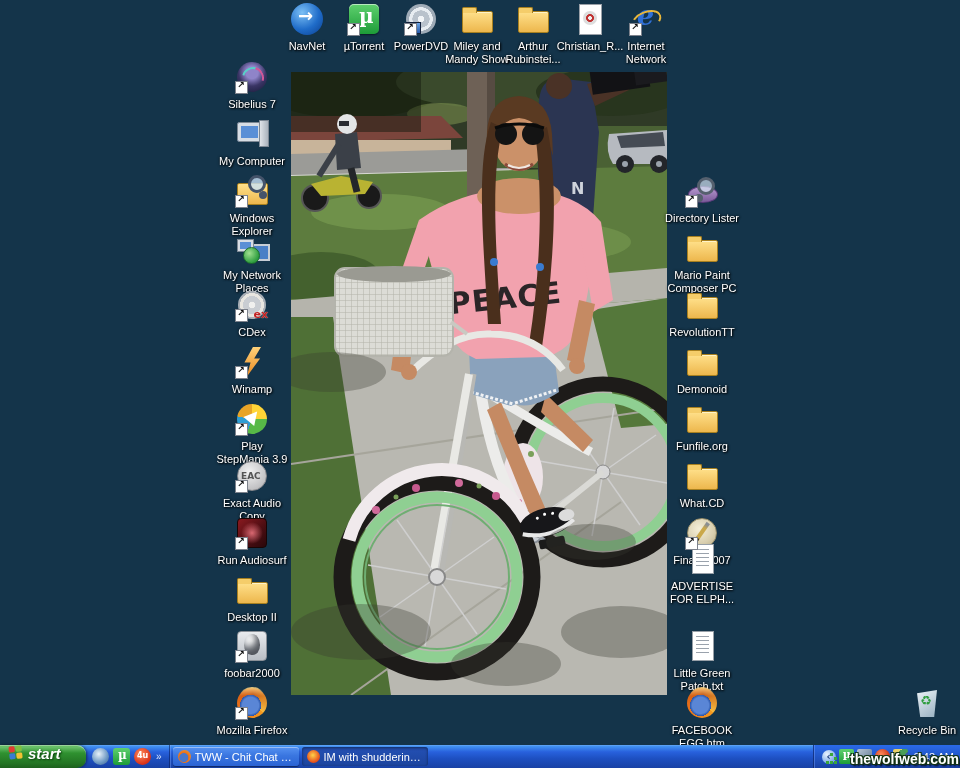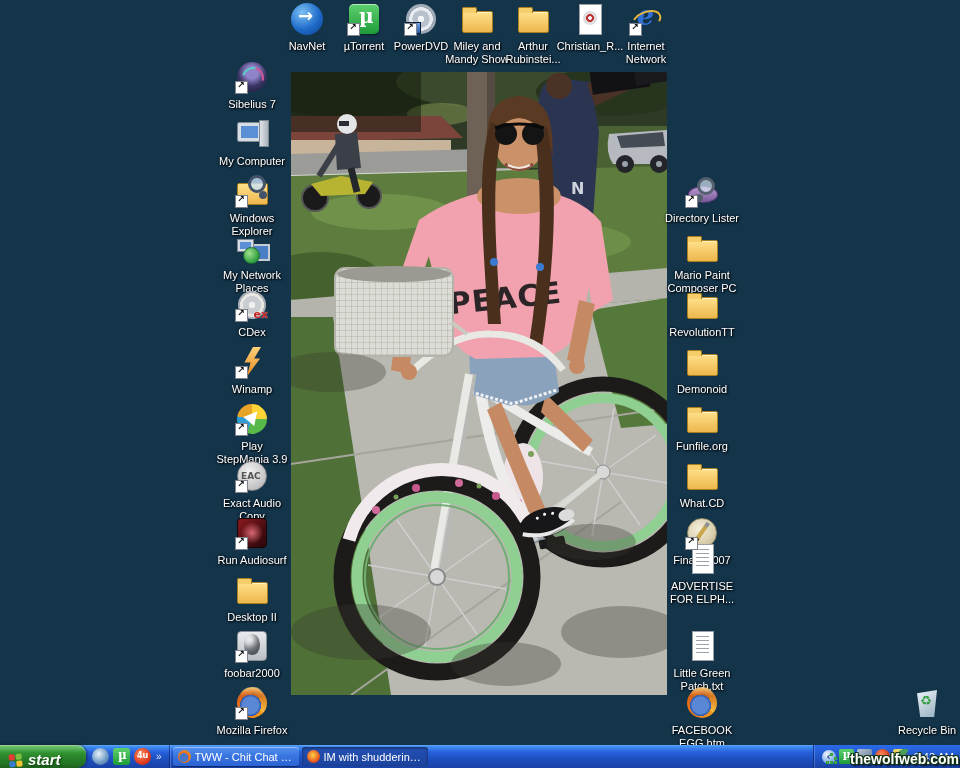--- a/index.html
+++ b/index.html
@@ -85,21 +85,21 @@
 
   .g-textdoc::before{left:7px;top:2px;width:20px;height:28px;background:#fff;border:1px solid #98a0a8}
   .g-textdoc::after{left:11px;top:7px;width:13px;height:19px;background:repeating-linear-gradient(180deg,#9aa2ac 0 1px,rgba(0,0,0,0) 1px 4px)}
 
   .g-recycle::before{left:7px;top:4px;width:20px;height:27px;clip-path:polygon(0 12%,100% 0,86% 100%,16% 100%);background:linear-gradient(145deg,rgba(246,251,255,.96),rgba(175,198,214,.85))}
   .g-recycle::after{content:"\267b";color:#2f9e3f;font-size:13px;left:10px;top:7px}
 
   
   #taskbar{position:absolute;left:0;right:0;bottom:0;height:23px;display:flex;align-items:stretch;
     background:linear-gradient(180deg,#2a6ae9 0%,#4191f2 6%,#2861dd 30%,#1d4fc0 60%,#1941a5 100%);box-shadow:inset 0 1px 0 #5aa0f5}
-  .start{width:78px;display:flex;align-items:flex-end;gap:5px;padding-left:8px;color:#fff;
+  .start{width:78px;display:flex;align-items:flex-start;gap:5px;padding-left:8px;color:#fff;
     font:italic bold 15px "Liberation Sans",sans-serif;text-shadow:1px 1px 2px #0a3a0a;
     background:linear-gradient(180deg,#4fae4f 0%,#6cc26c 8%,#2f9130 35%,#237423 80%,#1d611d 100%);
     border-radius:0 9px 9px 0;box-shadow:1px 0 3px rgba(0,0,0,.5),inset 0 1px 0 rgba(255,255,255,.4);cursor:pointer}
   .qlaunch{display:flex;align-items:center;padding:0 4px;border-right:1px solid rgba(10,30,90,.6);box-shadow:1px 0 0 rgba(130,170,255,.4)}
   .ql{width:17px;height:17px;margin:0 2px;position:relative;border-radius:3px;cursor:pointer}
   .ql-browser{border-radius:50%;background:radial-gradient(circle at 40% 35%,#e8f2fa,#6a96c2 60%,#3a5a88)}
   .ql-ut{background:linear-gradient(#5ed06e,#1d9c38)}
   .ql-ut::after{content:"\00b5";position:absolute;left:5px;top:0;color:#fff;font:bold 12px "DejaVu Serif",serif}
   .ql-red{border-radius:50%;background:radial-gradient(circle at 40% 35%,#ff8a5a,#d83018 70%)}
   .ql-red::after{content:"4u";position:absolute;left:3px;top:3px;color:#fff;font:bold 8px "DejaVu Sans",sans-serif}

